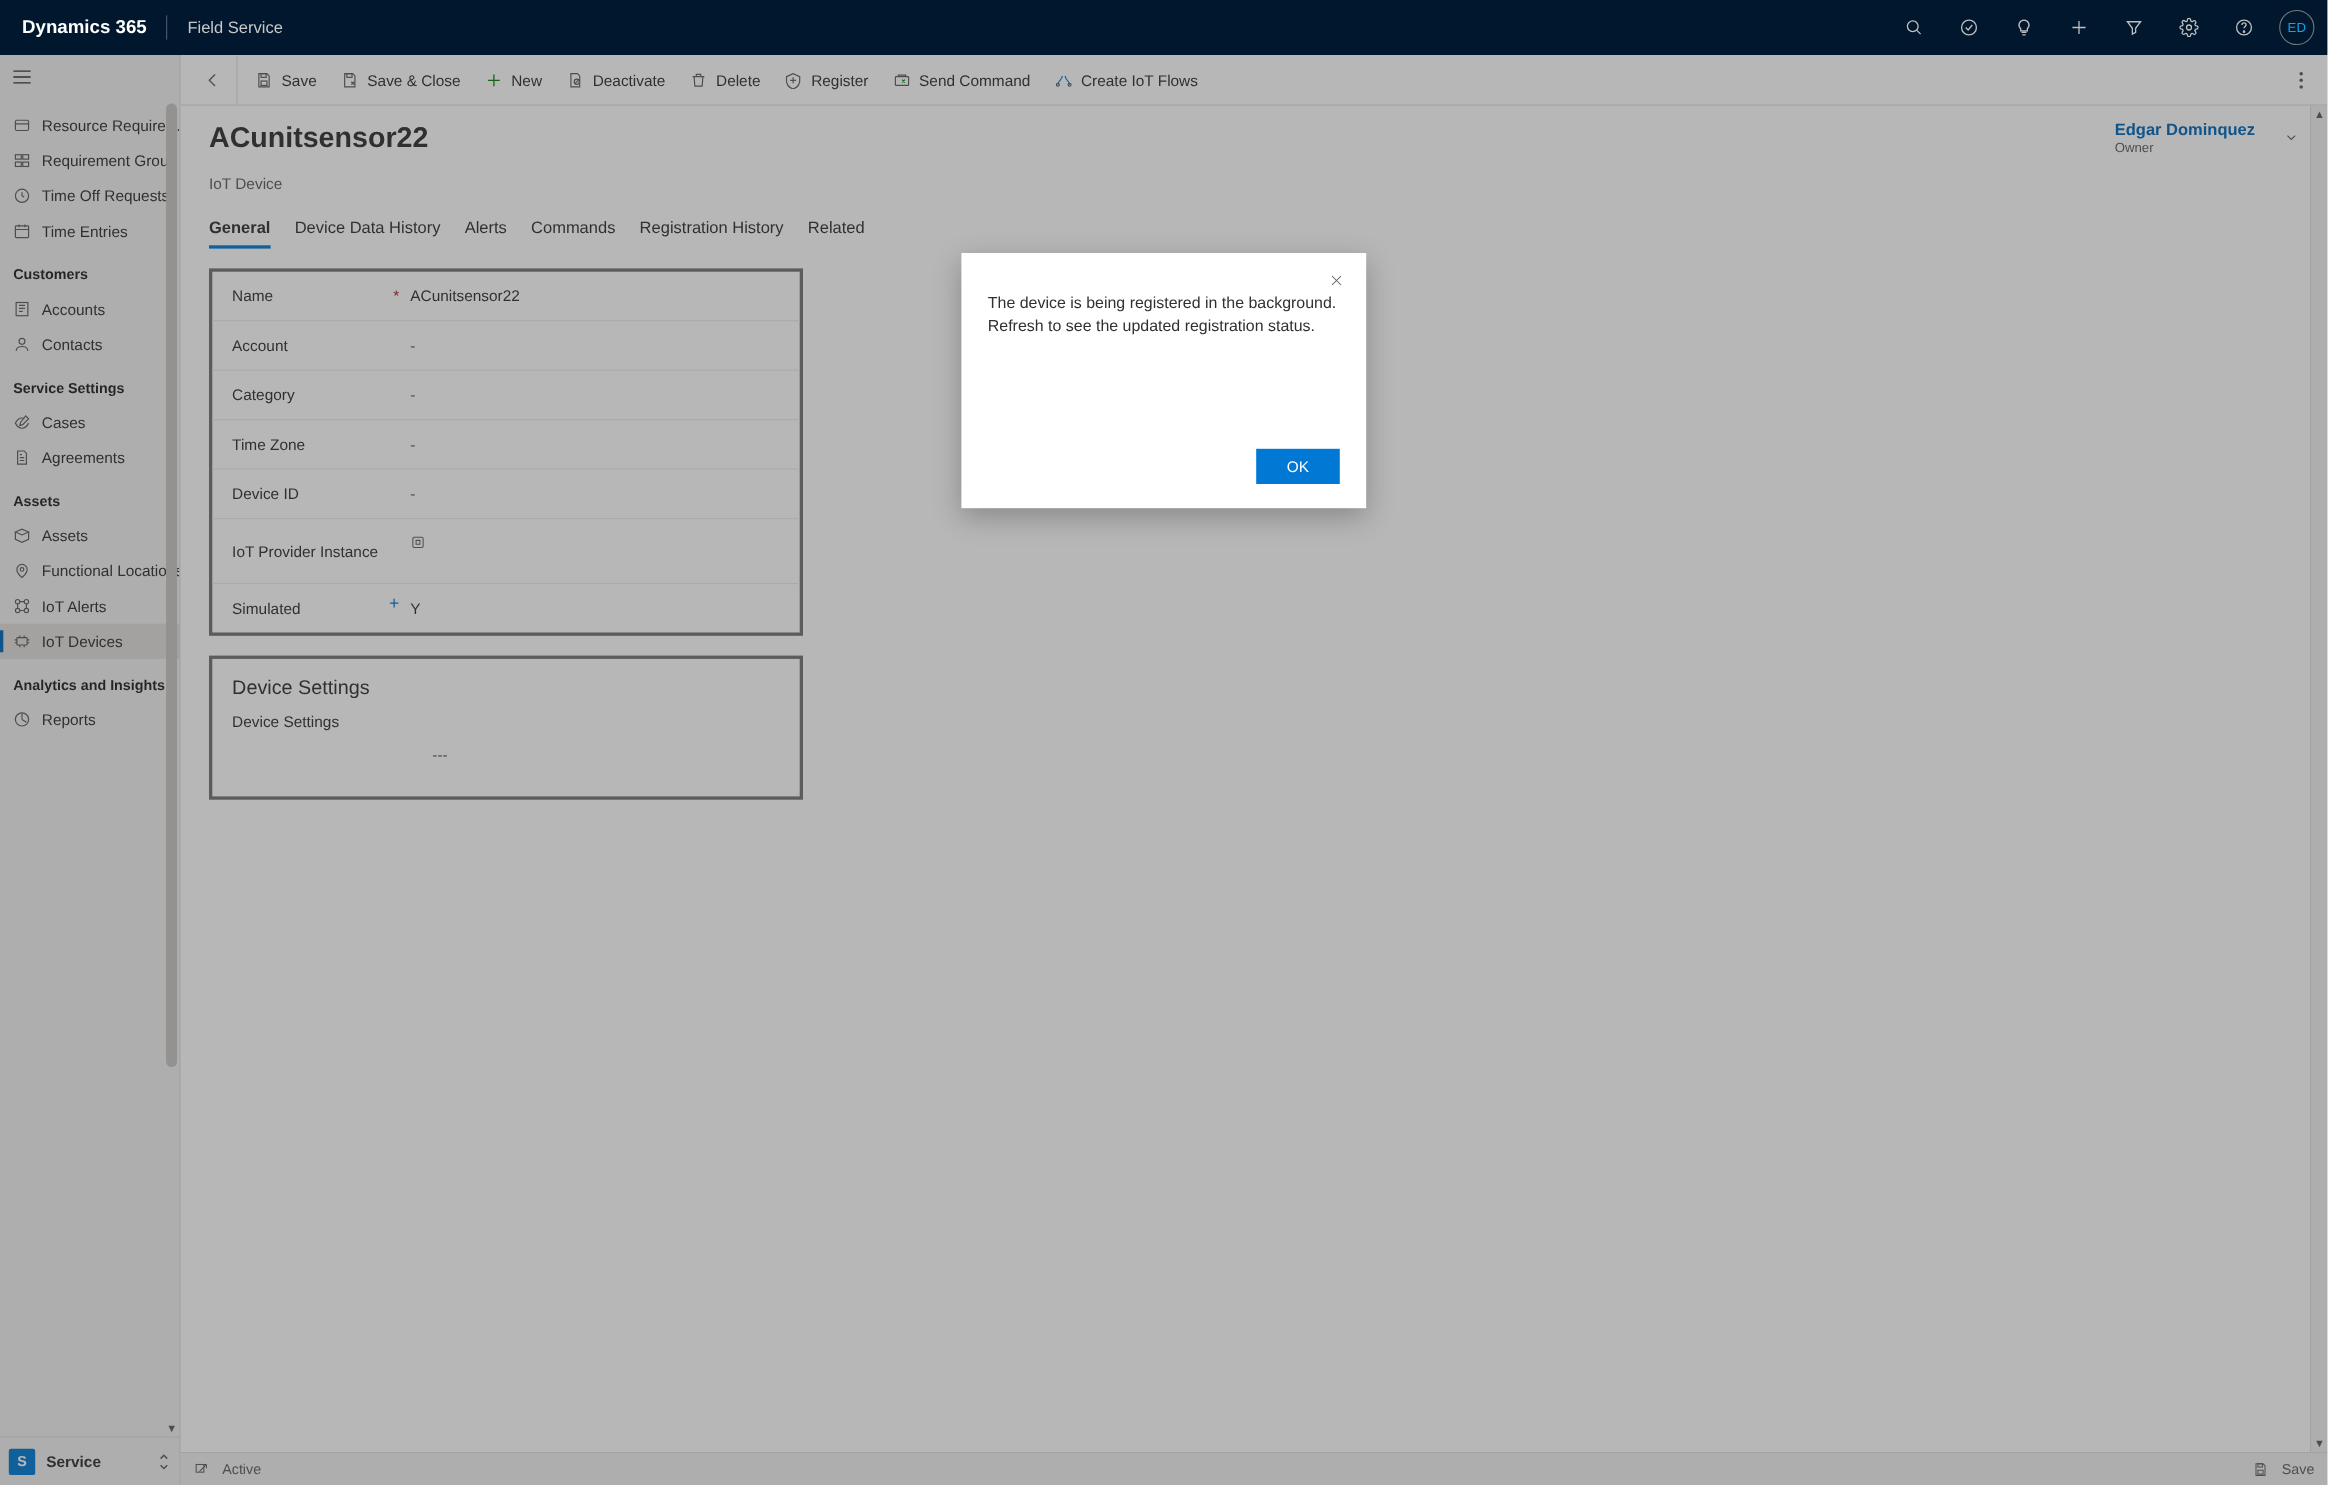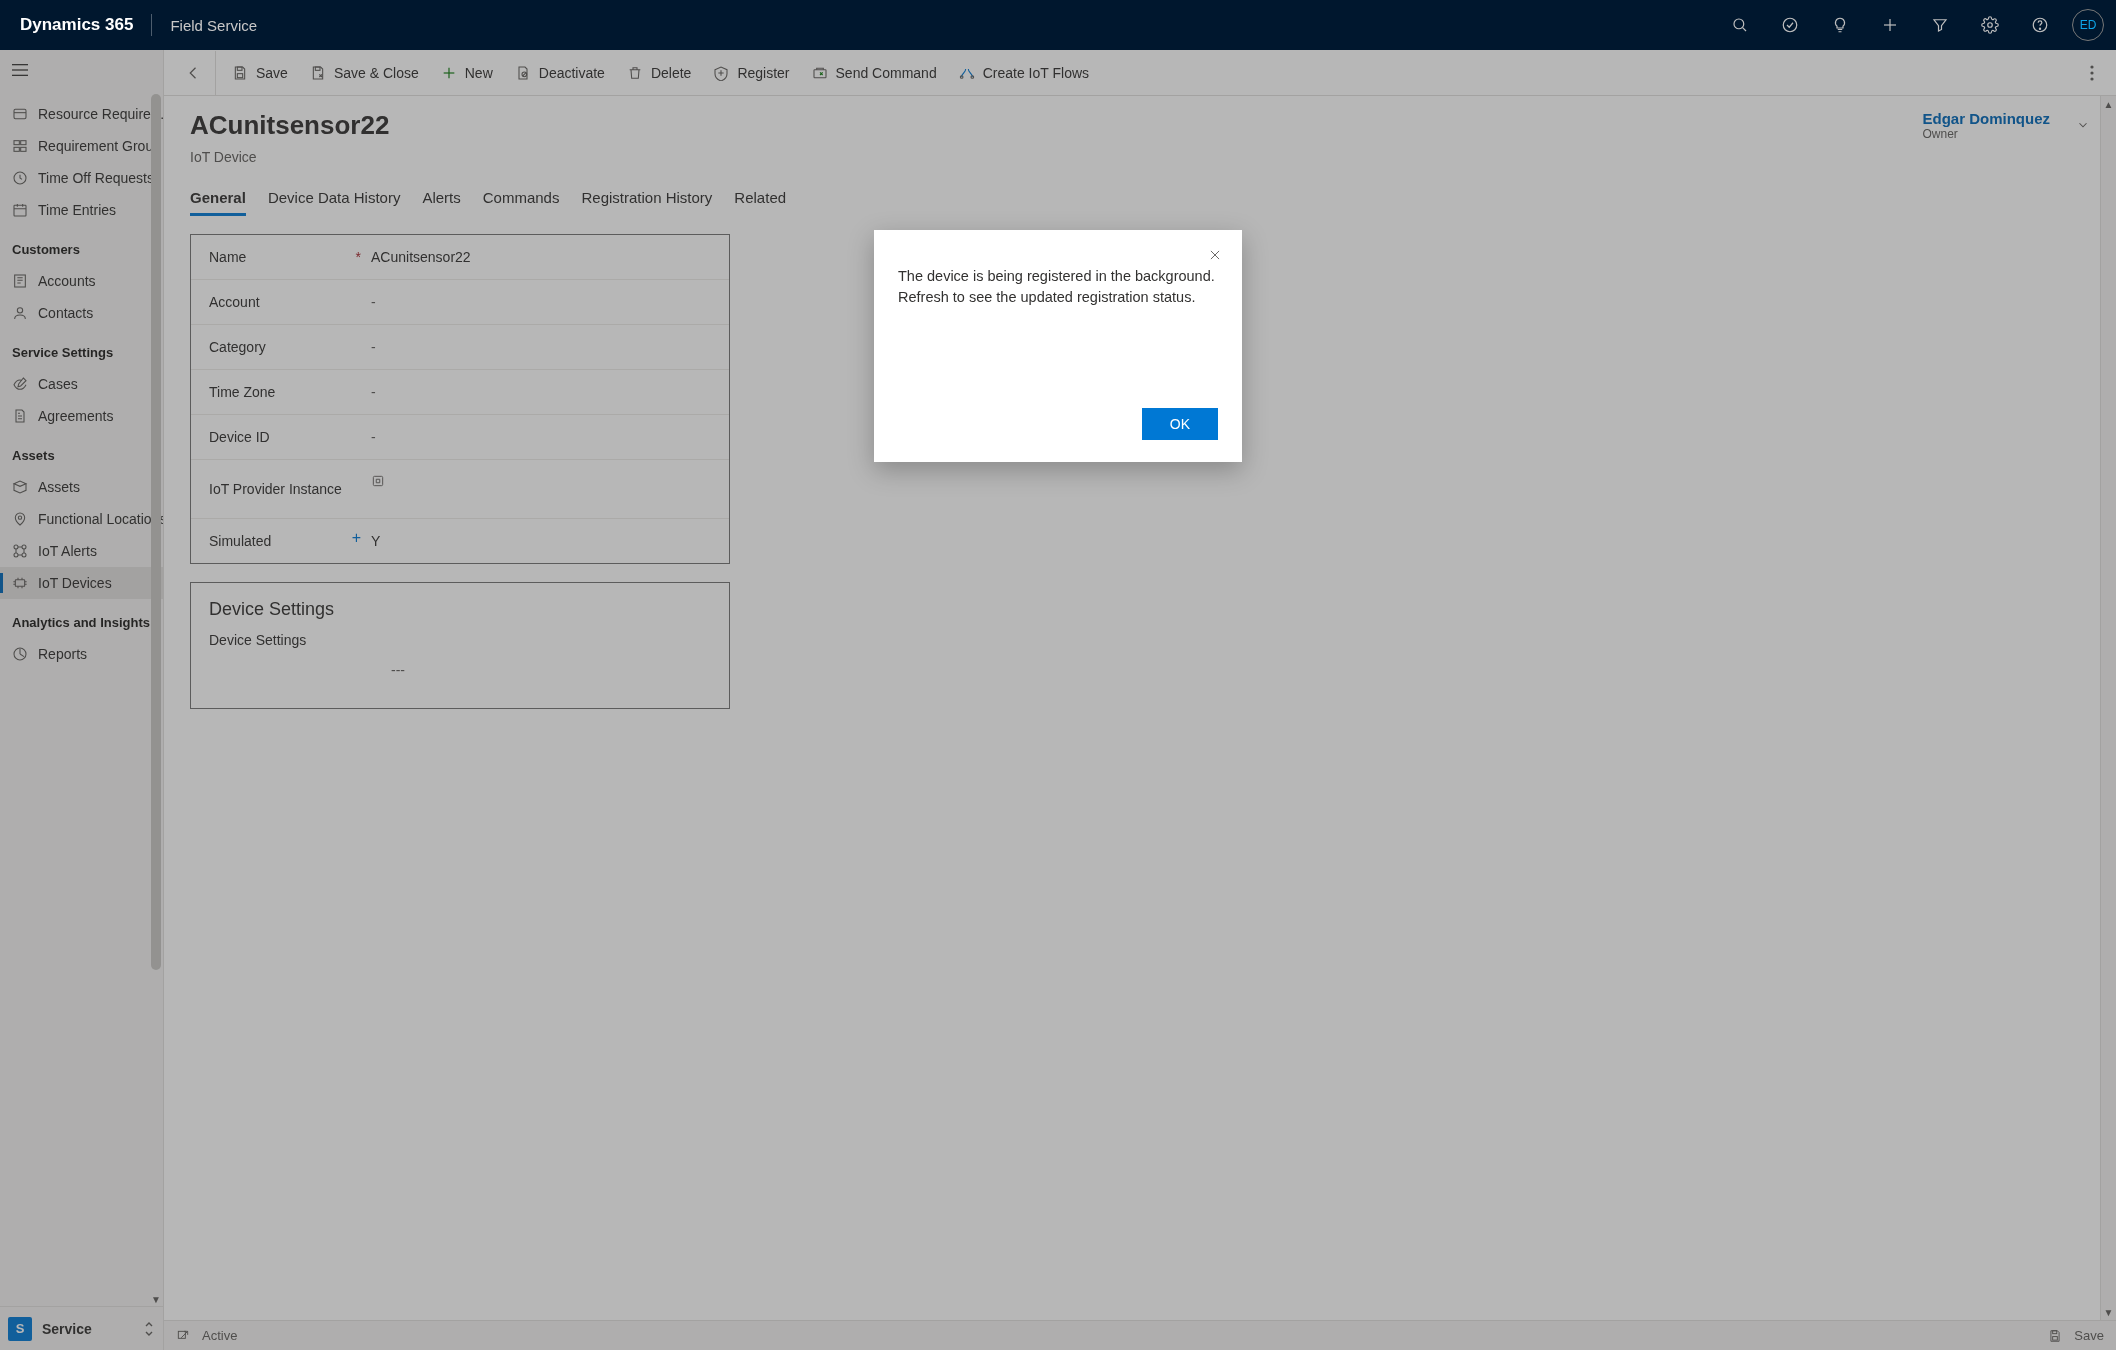--- a/index.html
+++ b/index.html
@@ -40,32 +40,32 @@
   .cmdbar { height: 46px; border-bottom: 1px solid #e1dfdd; display:flex; align-items:center; padding: 0 8px; gap: 2px; }
   .cmdbar .back { width: 44px; height: 44px; display:flex; align-items:center; justify-content:center; border-right:1px solid #e1dfdd; margin-right:4px; cursor:pointer; color:#605e5c;}
   .cmd { display:flex; align-items:center; gap:8px; padding: 6px 10px; border-radius:2px; cursor:pointer; font-size:14px; color:#323130; }
   .cmd .ci { width:16px; height:16px; display:flex; align-items:center; justify-content:center; color:#605e5c; }
   .cmd.green .ci { color:#107c10; }
   .cmdbar .overflow { width:32px; height:32px; display:flex; align-items:center; justify-content:center; cursor:pointer; color:#605e5c; margin-left:4px;}
 
   .content { flex:1; overflow:auto; position:relative; }
   .header-row { display:flex; align-items:flex-start; justify-content:space-between; padding: 14px 26px 0 26px; }
   .title { font-size: 26px; font-weight: 600; }
-  .subtitle { font-size: 14px; color: #605e5c; margin-top:8px; }
+  .subtitle { font-size: 14px; color: #605e5c; margin-top:18px; }
   .owner-block { text-align:left; padding-right:40px; position:relative; }
   .owner-name { color: #0067b8; font-weight:600; font-size:15px; }
   .owner-lbl { font-size:12px; color:#605e5c; }
   .owner-chev { position:absolute; right:0; top:8px; color:#605e5c; }
 
   .tabs { display:flex; gap: 22px; padding: 18px 26px 0 26px; border-bottom: none; }
   .tab { padding: 6px 0 10px 0; font-size: 15px; color:#323130; cursor:pointer; position:relative; }
   .tab.active { font-weight:700; }
   .tab.active::after { content:""; position:absolute; left:0; right:0; bottom:0; height:3px; background:#0078d4; }
 
-  .form-card { margin: 18px 26px; border:1px solid #737373; width: 540px; }
+  .form-card { margin: 18px 26px; border:3px solid #737373; width: 540px; }
   .form-row { display:flex; align-items:center; border-bottom:1px solid #edebe9; padding: 14px 18px; gap: 12px; }
   .form-row:last-child { border-bottom:none; }
   .fl { width: 150px; font-size:14px; color:#323130; position:relative; }
   .req { color:#a4262c; position:absolute; right:-2px; top:0; }
   .rec { color:#0078d4; position:absolute; right:-2px; top:-4px; font-size:16px; }
   .fv { flex:1; font-size:14px; color:#323130; }
   .fv.dash { color:#605e5c; }
 
   .section-title { font-size:18px; padding: 16px 18px 6px 18px; }
   .section-sub { font-size:14px; padding: 6px 18px; }

